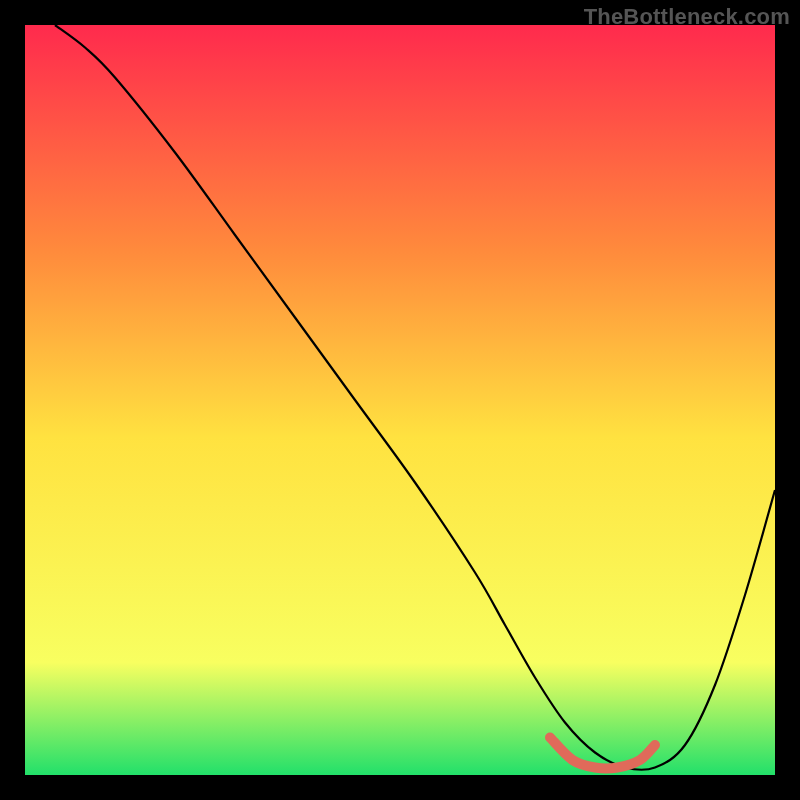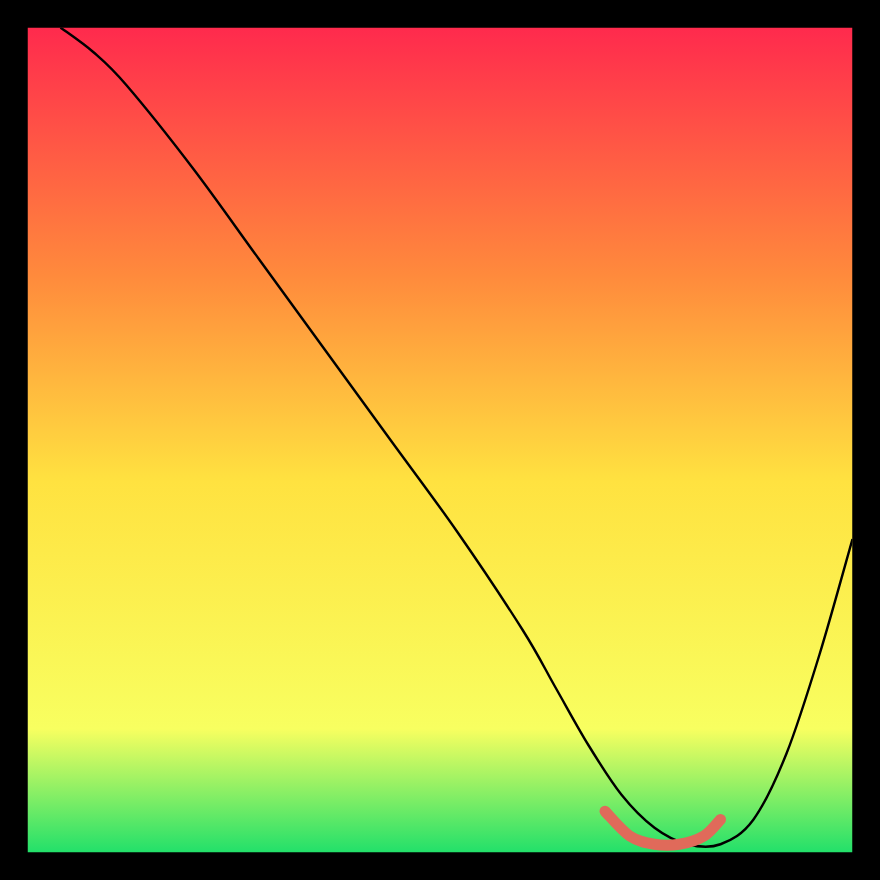--- a/index.html
+++ b/index.html
@@ -27,20 +27,21 @@
     top: 25px;
     width: 750px;
     height: 750px;
   }
   svg { display: block; }
 </style>
 </head>
 <body>
 
 <div class="frame">
+  <div class="watermark">TheBottleneck.com</div>
 
   <div class="plot">
     <svg id="chart-svg" width="750" height="750" viewBox="0 0 750 750">
       <defs>
         <linearGradient id="bg-grad" x1="0" y1="0" x2="0" y2="1">
           <stop id="g0" offset="0%" stop-color="#ff2a4d"></stop>
           <stop id="g1" offset="30%" stop-color="#ff8a3c"></stop>
           <stop id="g2" offset="55%" stop-color="#ffe240"></stop>
           <stop id="g3" offset="85%" stop-color="#f8ff60"></stop>
           <stop id="g4" offset="100%" stop-color="#22e06a"></stop>

